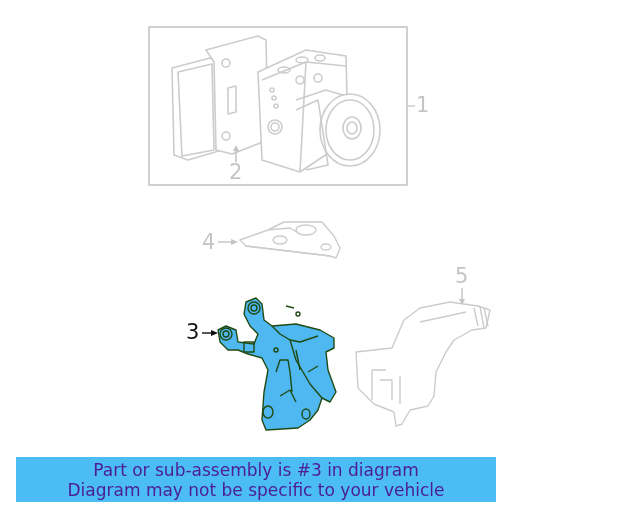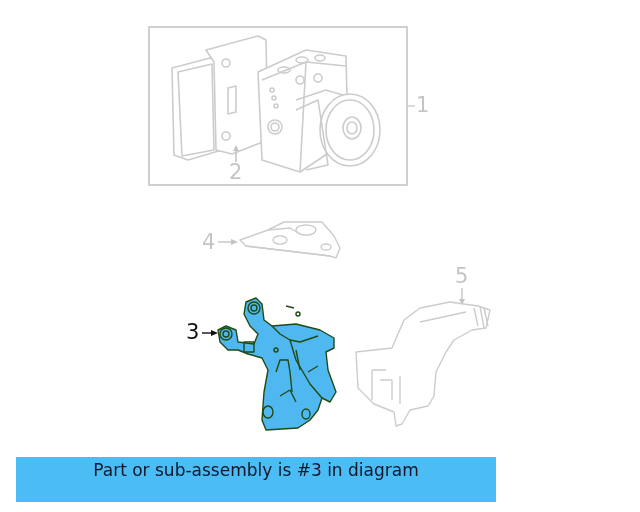--- a/index.html
+++ b/index.html
@@ -6,21 +6,21 @@
   body {
     width: 640px; height: 512px; background: #ffffff; position: relative; overflow: hidden;
     font-family: "DejaVu Sans", sans-serif;
   }
   .diagram { position: absolute; left: 0; top: 0; width: 640px; height: 450px; }
   .callout { position: absolute; font-size: 21px; line-height: 1; font-family: "DejaVu Sans", sans-serif; }
   .callout.ghost { color: #c4c4c4; }
   .callout.active { color: #111111; }
   .banner {
     position: absolute; left: 16px; top: 457px; width: 480px; height: 45px;
-    background: #4cbcf5; color: #0f172a; text-align: center;
+    background: #4cbcf5; color: #4c1d95; text-align: center;
     font-size: 17px; line-height: 20px; padding-top: 3px; box-sizing: border-box;
   }
   .banner div { white-space: nowrap; }
 </style>
 </head>
 <body>
 
 <div class="diagram">
   <svg width="640" height="450" viewBox="0 0 640 450" xmlns="http://www.w3.org/2000/svg">
 
@@ -106,13 +106,14 @@
 
   <span class="callout ghost" style="left:416px; top:95px;">1</span>
   <span class="callout ghost" style="left:229px; top:162px;">2</span>
   <span class="callout active" style="left:186px; top:322px;">3</span>
   <span class="callout ghost" style="left:202px; top:232px;">4</span>
   <span class="callout ghost" style="left:455px; top:266px;">5</span>
 </div>
 
 <div class="banner">
   <div>Part or sub-assembly is #3 in diagram</div>
+  <div>Diagram may not be specific to your vehicle</div>
 </div>
 
 </body></html>

